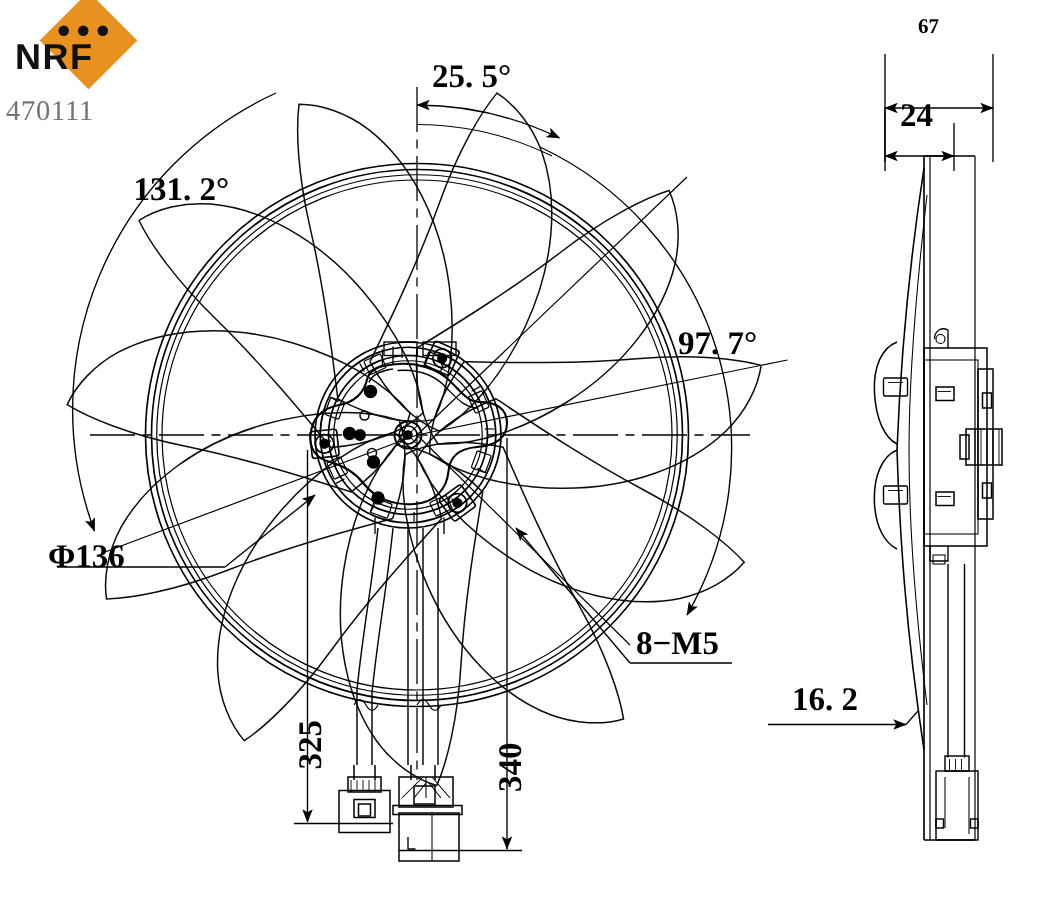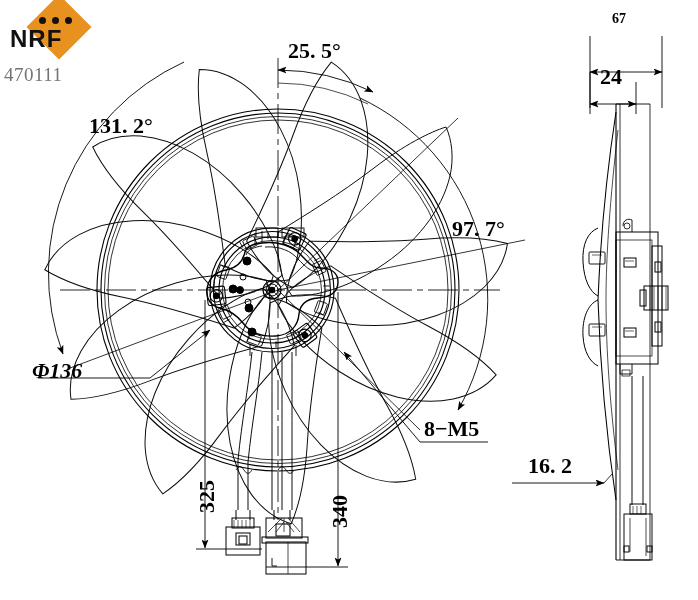--- a/index.html
+++ b/index.html
@@ -391,21 +391,21 @@
     <div class="nrfband">NRF</div>
   </div>
   <div id="partno">470111</div>
 
   <div class="dim" style="left:288px;top:40px;font-size:22px;text-align:right;">25. 5°</div>
 
   <div class="dim" style="left:89px;top:115px;font-size:22px;">131. 2°</div>
 
   <div class="dim" style="left:452px;top:218px;font-size:22px;">97. 7°</div>
 
-  <div class="dim" style="left:32px;top:360px;font-size:22px;font-style:italic;">Φ136</div>
+  <div class="dim" style="left:32px;top:360px;font-size:22px;">Φ136</div>
 
   <div class="dim" style="left:424px;top:418px;font-size:22px;">8−M5</div>
 
   <div class="dim v" style="left:196px;top:513px;font-size:22px;">325</div>
 
   <div class="dim v" style="left:329px;top:528px;font-size:22px;">340</div>
 
   <div class="dim" style="left:612px;top:12px;font-size:14px;">67</div>
 
   <div class="dim" style="left:600px;top:66px;font-size:22px;">24</div>

